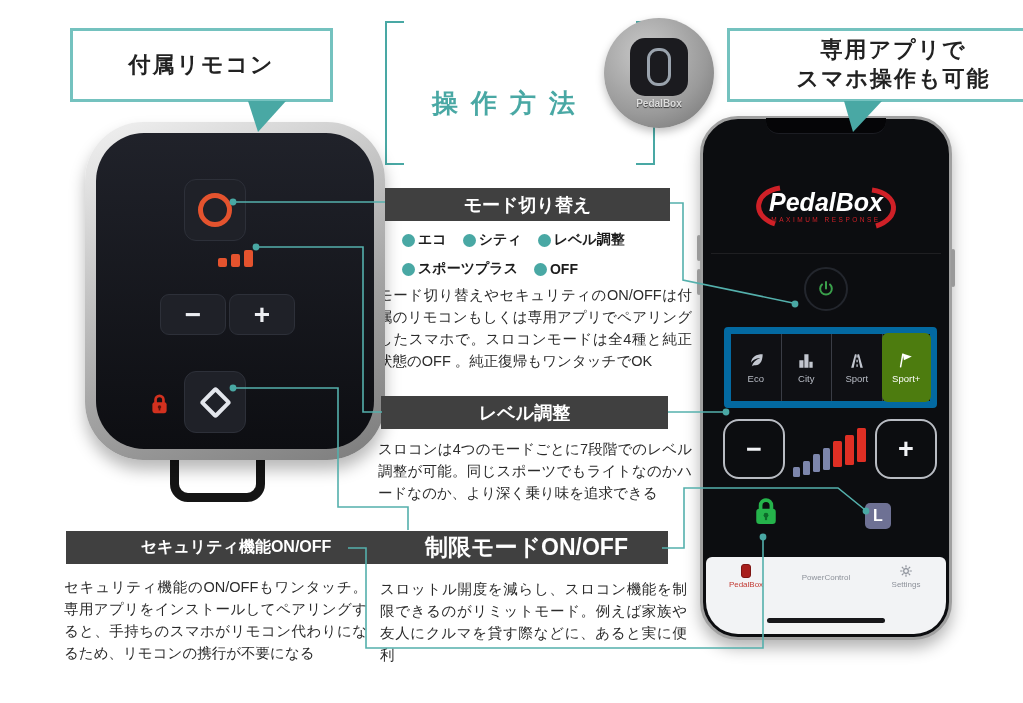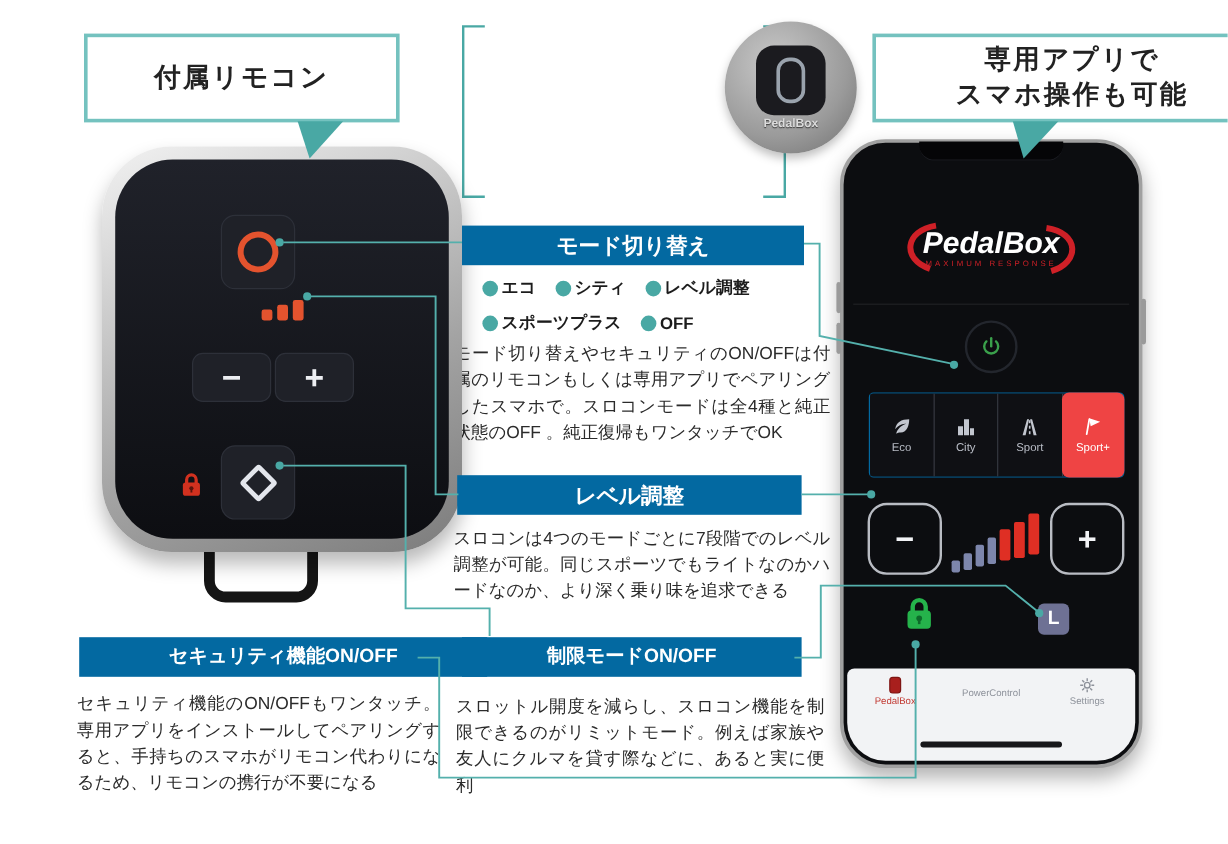--- a/index.html
+++ b/index.html
@@ -20,25 +20,25 @@
 
   
   #app-icon { position:absolute; left:604px; top:18px; width:110px; height:110px; border-radius:50%;
     background:radial-gradient(circle at 38% 32%, #c9c9c9, #9a9a9a 60%, #6f6f6f 100%); z-index:3;
     display:flex; flex-direction:column; align-items:center; justify-content:center; box-shadow:0 4px 8px rgba(0,0,0,.25); }
   #app-icon .sq { width:58px; height:58px; background:#1b1b1f; border-radius:15px; display:flex; align-items:center; justify-content:center; }
   #app-icon .ring { width:24px; height:38px; border:3px solid #9aa3ad; border-radius:11px; }
   #app-icon .cap { margin-top:2px; font-size:10px; color:#dcdcdc; font-weight:bold; text-shadow:0 1px 1px #333; }
 
   
-  .sec-header { position:absolute; background:#0369a1; color:#fff; font-weight:bold; display:flex; align-items:center; justify-content:center; z-index:3; }
+  .sec-header { position:absolute; background:#404040; color:#fff; font-weight:bold; display:flex; align-items:center; justify-content:center; z-index:3; }
   #hdr-mode     { left:385px; top:188px; width:285px; height:33px; font-size:18px; }
   #hdr-level    { left:381px; top:396px; width:287px; height:33px; font-size:18px; }
   #hdr-security { left:66px;  top:531px; width:340px; height:33px; font-size:16px; }
-  #hdr-limit    { left:385px; top:531px; width:283px; height:33px; font-size:16px; }
+  #hdr-limit    { left:385px; top:531px; width:283px; height:33px; font-size:23px; }
 
   .para { position:absolute; font-size:14.5px; line-height:22px; color:#2b2b2b; z-index:2; text-align:justify; }
   #para-mode     { left:378px; top:284px; width:314px; }
   #para-level    { left:378px; top:438px; width:314px; }
   #para-security { left:64px;  top:576px; width:303px; }
   #para-limit    { left:380px; top:578px; width:307px; }
 
   .bullet-row { position:absolute; left:402px; display:flex; gap:16px; z-index:2; }
   #bullets-1 { top:231px; } #bullets-2 { top:260px; }
   .bullet-item { display:flex; align-items:center; gap:3px; font-size:14px; font-weight:bold; color:#1c1c1c; }
@@ -64,24 +64,24 @@
   #remote-diamond-btn .dia { width:23px; height:23px; border:4px solid #e3e6ec; transform:rotate(45deg); border-radius:3px; }
 
   
   #phone { position:absolute; left:700px; top:116px; width:252px; height:524px; z-index:2;
     background:#0c0d10; border:3px solid #a0a0a0; border-radius:38px; box-shadow:0 8px 16px rgba(0,0,0,.3); }
   .side-nub { position:absolute; background:#9a9a9a; border-radius:2px; }
   #phone-notch { position:absolute; left:63px; top:-1px; width:120px; height:16px; background:#050507; border-radius:0 0 13px 13px; border-bottom:1px solid #1c1d23; }
   #phone-logo { position:absolute; left:0; right:0; top:62px; text-align:center; }
   #phone-divider { position:absolute; left:8px; right:8px; top:134px; height:1px; background:rgba(255,255,255,.08); }
   #phone-power { position:absolute; left:101px; top:148px; width:44px; height:44px; border:2px solid #23262d; border-radius:50%; display:flex; align-items:center; justify-content:center; }
-  #phone-modes { position:absolute; left:21px; top:208px; width:213px; height:71px; display:flex; border:1px solid #0369a1; border-radius:4px; }
+  #phone-modes { position:absolute; left:21px; top:208px; width:213px; height:81px; display:flex; border:7px solid #0369a1; border-radius:4px; }
   .mode-cell { flex:1; display:flex; flex-direction:column; align-items:center; justify-content:center; gap:2px; border-right:1px solid #3a3d46; background:rgba(18,19,24,.6); }
   .mode-cell:last-child { border-right:none; }
-  .mode-cell.active { background:#ef4444; border-radius:6px; margin:-1px; border:none;text-align:right; }
+  .mode-cell.active { background:#4d7c0f; border-radius:6px; margin:-1px; border:none;text-align:right; }
   .mode-label { font-size:9.5px; color:#b9bdc6; }
   .mode-cell.active .mode-label { color:#fff; }
   .lvl-btn { position:absolute; top:300px; width:62px; height:60px; border:2px solid #b9bcc3; border-radius:16px; display:flex; align-items:center; justify-content:center; color:#f2f3f6; font-size:27px; font-weight:bold; }
   #phone-minus { left:20px; } #phone-plus { left:172px; }
   #phone-level-bars { position:absolute; left:90px; top:302px; width:78px; height:56px; display:flex; align-items:flex-end; gap:3px; }
   .lvbar { width:7px; background:#7d86ac; border-radius:1.5px; }
   .lvbar.red { background:#df2f24; width:9px; }
   #phone-lock { position:absolute; left:50px; top:377px; width:26px; height:32px; }
   #phone-limit-badge { position:absolute; left:162px; top:384px; width:26px; height:26px; background:#6e7194; border-radius:5px; color:#fff; font-weight:bold; font-size:16px; display:flex; align-items:center; justify-content:center; }
   #phone-footer { position:absolute; left:3px; right:3px; bottom:3px; height:77px; background:#f2f3f5; border-radius:6px 6px 32px 32px; }
@@ -103,20 +103,21 @@
   </svg>
 
   <div class="callout" id="callout-remote">
     <span class="t">付属リモコン</span>
   </div>
   <div class="callout" id="callout-app">
     <span class="t">専用アプリで</span>
     <span class="t">スマホ操作も可能</span>
   </div>
 
+  <div id="page-title">操作方法</div>
 
   <div id="app-icon">
     <div class="sq">
         <div class="ring"></div>
       </div>
     <div class="cap">PedalBox</div>
   </div>
 
   <div class="sec-header" id="hdr-mode">モード切り替え</div>
   <div class="sec-header" id="hdr-level">レベル調整</div>

